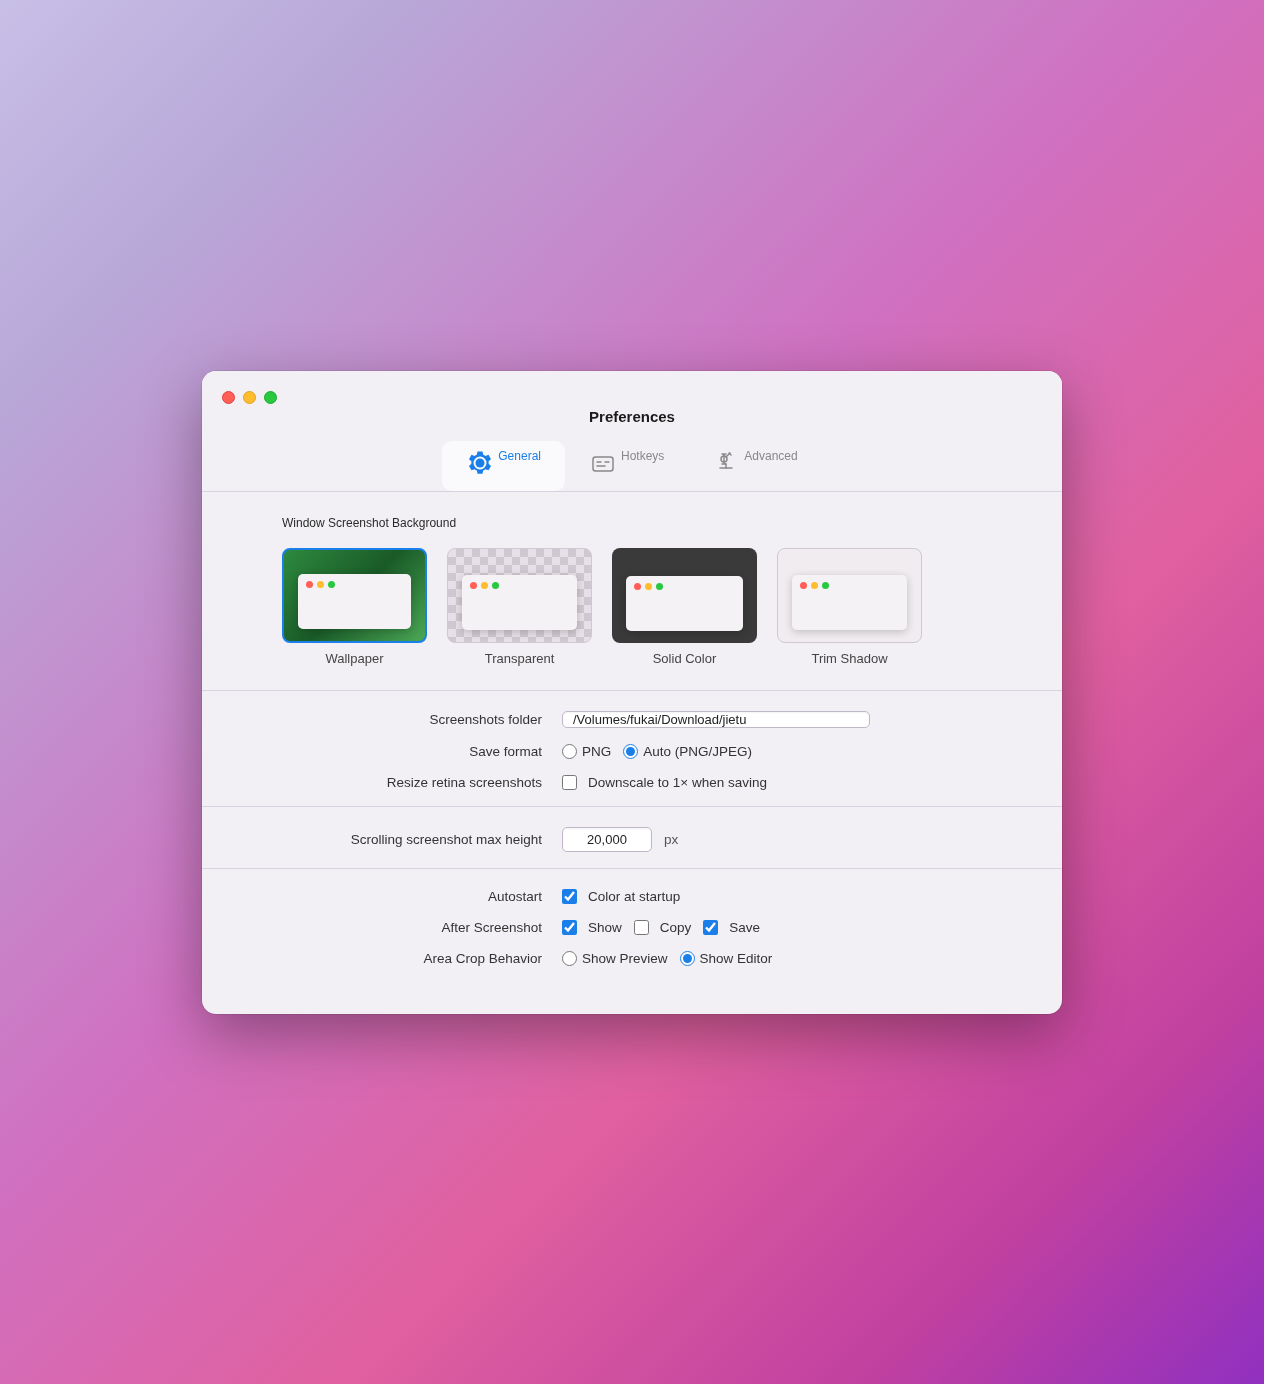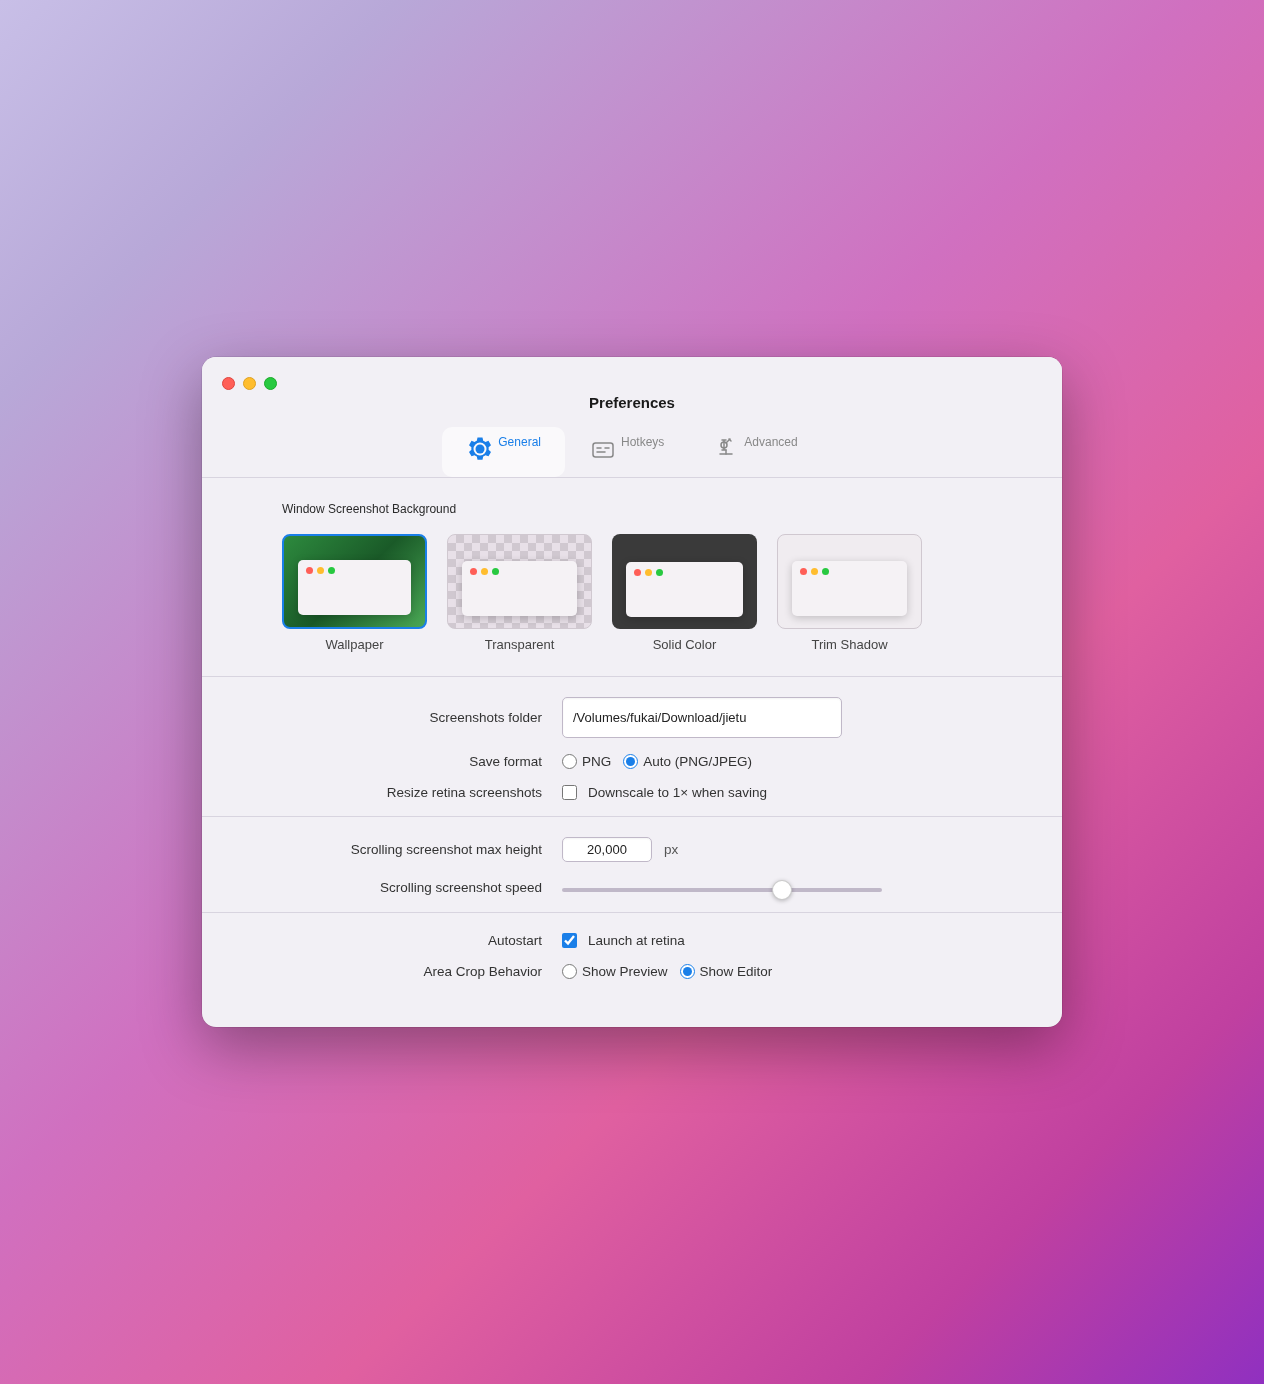--- a/index.html
+++ b/index.html
@@ -217,24 +217,24 @@
       display: flex;
       align-items: center;
       gap: 12px;
       flex: 1;
     }
 
     .text-input {
       background: white;
       border: 0.5px solid #c0b8c8;
       border-radius: 5px;
-      padding: 12px 10px;
+      padding: 0 10px;
       font-size: 13px;
       color: #222;
-      width: 280px;
+      width: 308px;
       outline: none;
       box-shadow: inset 0 1px 2px rgba(0,0,0,0.05);
     }
 
     .radio-label {
       display: flex;
       align-items: center;
       gap: 5px;
       font-size: 13.5px;
       color: #333;
@@ -471,41 +471,50 @@
     <div class="section-divider"></div>
 
     <div class="form-row">
       <div class="form-label">Scrolling screenshot max height</div>
       <div class="form-value">
         <input type="text" class="number-input" value="20,000" style="">
         <span class="px-label">px</span>
       </div>
     </div>
 
-    <div class="form-row">
-      <div class="form-label">Scrolling screenshot speed</div>
-      <div class="form-value">
-        <div class="slider-container">
-          <input type="range" class="slider" min="0" max="100" value="70" style="">
-        </div>
-      </div>
-    </div>
 
     <div class="section-divider"></div>
 
     <div class="form-row">
       <div class="form-label">Autostart</div>
       <div class="form-value">
         <label class="checkbox-label">
           <input type="checkbox" class="checkbox-input" checked="" style="">
-          <span>Launch at retina</span>
-        </label>
-      </div>
-    </div>
-
+          <span>Color at startup</span>
+        </label>
+      </div>
+    </div>
+
+    <div class="form-row">
+      <div class="form-label">After Screenshot</div>
+      <div class="form-value">
+        <label class="checkbox-label">
+          <input type="checkbox" class="checkbox-input" checked="" style="">
+          <span>Show</span>
+        </label>
+        <label class="checkbox-label">
+          <input type="checkbox" class="checkbox-input" style="">
+          <span>Copy</span>
+        </label>
+        <label class="checkbox-label">
+          <input type="checkbox" class="checkbox-input" checked="" style="">
+          <span>Save</span>
+        </label>
+      </div>
+    </div>
 
     <div class="form-row">
       <div class="form-label">Area Crop Behavior</div>
       <div class="form-value">
         <label class="radio-label">
           <input type="radio" class="radio-input" name="crop" value="preview" style="">
           <span>Show Preview</span>
         </label>
         <label class="radio-label">
           <input type="radio" class="radio-input" name="crop" value="editor" checked="" style="">

